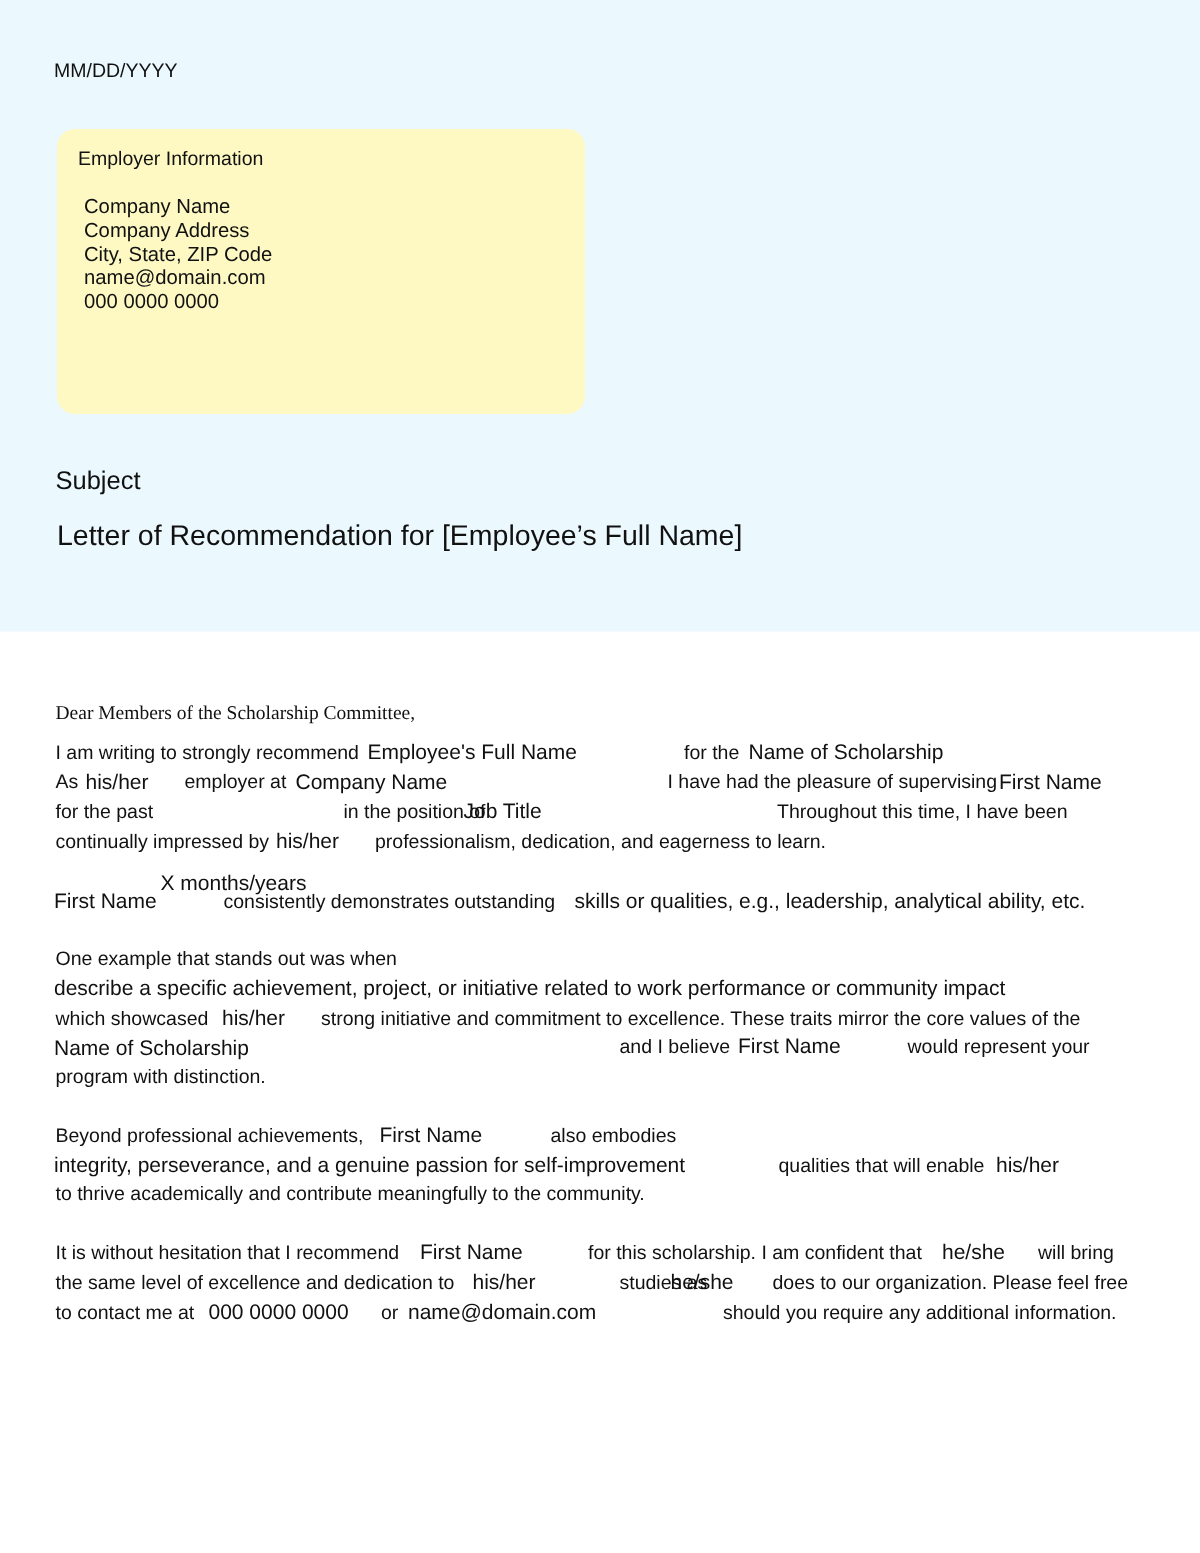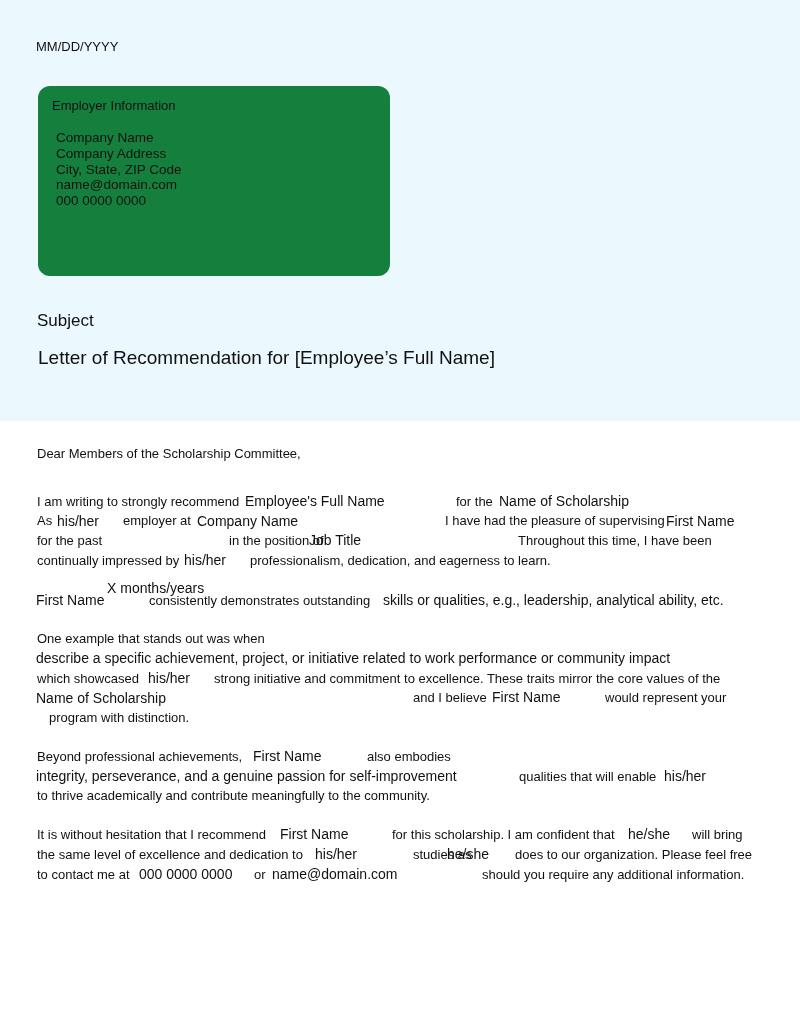--- a/index.html
+++ b/index.html
@@ -26,21 +26,21 @@
     }
     .date {
       position: absolute;
       left: 36px; top: 39px;
       font-size: 13px;
     }
     .card {
       position: absolute;
       top: 86px;
       height: 190px;
-      background: #15803d;
+      background: #fef9c3;
       border-radius: 12px;
     }
     .card.employer { left: 38px; width: 352px; }
     .card.committee { left: 410px; width: 353px; }
     .card-title {
       position: absolute;
       left: 14px; top: 12px;
       font-size: 13px;
     }
     .card.committee .card-title { left: 15px; }
@@ -95,21 +95,21 @@
       <span class="card-line">name@domain.com</span>
       <span class="card-line">000 0000 0000</span>
     </div>
   </div>
 
 
   <div class="subject-label">Subject</div>
   <div class="subject-title">Letter of Recommendation for [Employee’s Full Name]</div>
 
   <div class="body-text">
-    <div class="line" style="left:37px; top:446px;">Dear Members of the Scholarship Committee,</div>
+    <div class="line" style="left:37px; top:467px;font-family:Liberation Serif, serif;">Dear Members of the Scholarship Committee,</div>
 
     <div class="line" style="left:37px; top:494px;">I am writing to strongly recommend</div>
     <div class="line ph" style="left:245px; top:493px;">Employee's Full Name</div>
     <div class="line" style="left:456px; top:494px;">for the</div>
     <div class="line ph" style="left:499px; top:493px;">Name of Scholarship</div>
 
     <div class="line" style="left:37px; top:513px;">As</div>
     <div class="line ph" style="left:57px; top:513px;">his/her</div>
     <div class="line" style="left:123px; top:513px;">employer at</div>
     <div class="line ph" style="left:197px; top:513px;">Company Name</div>
@@ -132,21 +132,21 @@
 
     <div class="line" style="left:37px; top:631px;">One example that stands out was when</div>
     <div class="line ph" style="left:36px; top:650px;">describe a specific achievement, project, or initiative related to work performance or community impact</div>
     <div class="line" style="left:37px; top:671px;">which showcased</div>
     <div class="line ph" style="left:148px; top:670px;">his/her</div>
     <div class="line" style="left:214px; top:671px;">strong initiative and commitment to excellence. These traits mirror the core values of the</div>
     <div class="line ph" style="left:36px; top:690px;">Name of Scholarship</div>
     <div class="line" style="left:413px; top:690px;">and I believe</div>
     <div class="line ph" style="left:492px; top:689px;">First Name</div>
     <div class="line" style="left:605px; top:690px;">would represent your</div>
-    <div class="line" style="left:37px; top:710px;margin-left:12px;">program with distinction.</div>
+    <div class="line" style="left:37px; top:710px;">program with distinction.</div>
 
     <div class="line" style="left:37px; top:749px;">Beyond professional achievements,</div>
     <div class="line ph" style="left:253px; top:748px;">First Name</div>
     <div class="line" style="left:367px; top:749px;">also embodies</div>
     <div class="line ph" style="left:36px; top:768px;">integrity, perseverance, and a genuine passion for self-improvement</div>
     <div class="line" style="left:519px; top:769px;">qualities that will enable</div>
     <div class="line ph" style="left:664px; top:768px;">his/her</div>
     <div class="line" style="left:37px; top:788px;">to thrive academically and contribute meaningfully to the community.</div>
 
     <div class="line" style="left:37px; top:827px;">It is without hesitation that I recommend</div>

